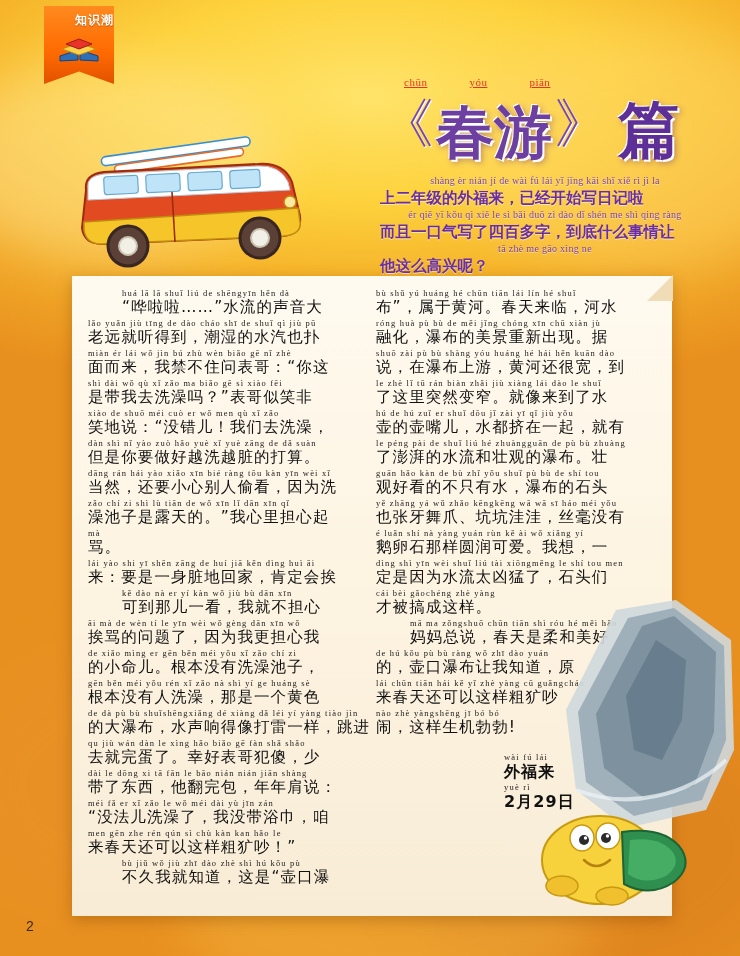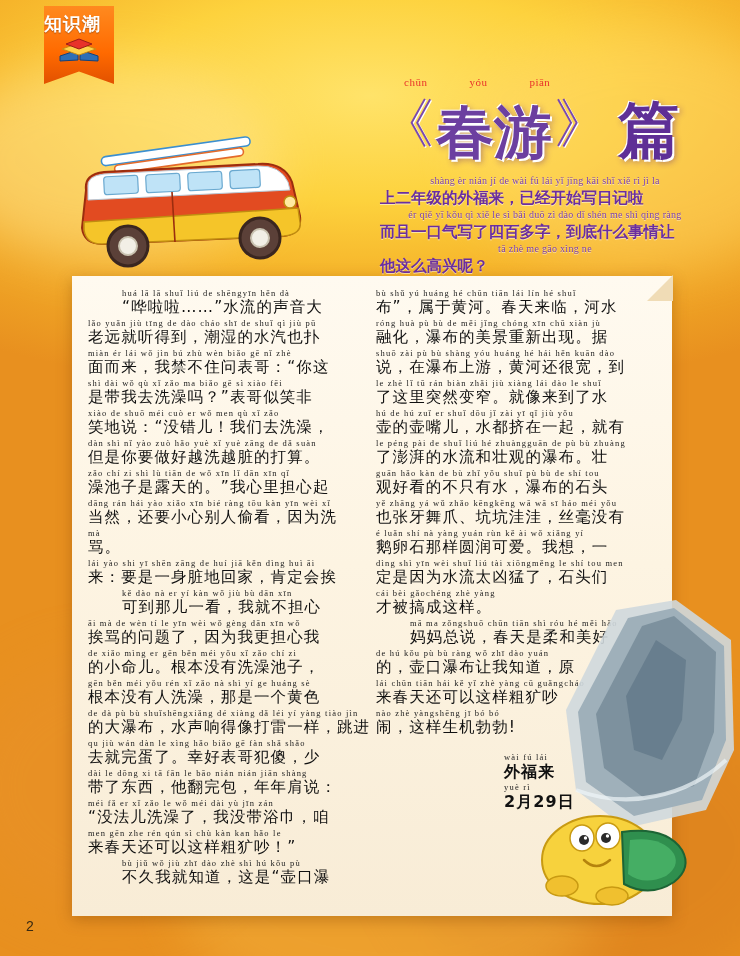--- a/index.html
+++ b/index.html
@@ -43,22 +43,22 @@
     width: 70px;
     height: 78px;
     background: linear-gradient(180deg,#ff8a1f 0%, #ff6a00 60%, #e25100 100%);
     clip-path: polygon(0 0, 100% 0, 100% 100%, 50% 84%, 0 100%);
     box-shadow: 0 2px 4px rgba(0,0,0,.25);
     z-index: 6;
   }
   .badge-label {
     position: absolute;
     left: 0; right: 0; top: 6px;
-    text-align: left;
-    font-size: 18px;
+    text-align: right;
+    font-size: 12px;
     font-weight: bold;
     color: #fff;
     letter-spacing: 1px;
     text-shadow: 0 1px 1px rgba(0,0,0,.3);
   }
   .badge-book {
     position: absolute;
     left: 14px;
     top: 30px;
     width: 42px;
@@ -84,20 +84,21 @@
     z-index: 5;
   }
   .pinyin-row {
     display: flex;
     gap: 42px;
     padding-left: 24px;
     color: #e8322a;
     font-size: 11px;
     font-family: "Liberation Serif", serif;
     letter-spacing: .5px;
+    text-decoration: underline;
   }
   .title-main {
     display: flex;
     align-items: flex-end;
     gap: 2px;
     margin-top: 0px;
   }
   .title-main .ch {
     font-family: "DejaVu Serif", serif;
     font-weight: bold;
@@ -332,26 +333,26 @@
           </div>
           <div class="line">
             <div class="py">xiào de shuō     méi cuò er      wǒ men qù xǐ zǎo</div>
             <div class="hz">笑地说：“没错儿！我们去洗澡，</div>
           </div>
           <div class="line">
             <div class="py">dàn shì  nǐ  yào zuò hǎo yuè xǐ yuè zāng de dǎ suàn</div>
             <div class="hz">但是你要做好越洗越脏的打算。</div>
           </div>
           <div class="line">
+            <div class="py">dāng rán  hái yào xiǎo xīn bié ràng tōu kàn   yīn wèi xǐ</div>
+            <div class="hz">当然，还要小心别人偷看，因为洗</div>
+          </div>
+          <div class="line">
             <div class="py">zǎo chí zi shì lù tiān de   wǒ xīn lǐ dān xīn qǐ</div>
             <div class="hz">澡池子是露天的。”我心里担心起</div>
-          </div>
-          <div class="line">
-            <div class="py">dāng rán  hái yào xiǎo xīn bié ràng tōu kàn   yīn wèi xǐ</div>
-            <div class="hz">当然，还要小心别人偷看，因为洗</div>
           </div>
           <div class="line">
             <div class="py">mà</div>
             <div class="hz">骂。</div>
           </div>
           <div class="line">
             <div class="py">lái   yào shi yī shēn zāng de huí jiā  kěn dìng huì āi</div>
             <div class="hz">来：要是一身脏地回家，肯定会挨</div>
           </div>
           <div class="line indent">

